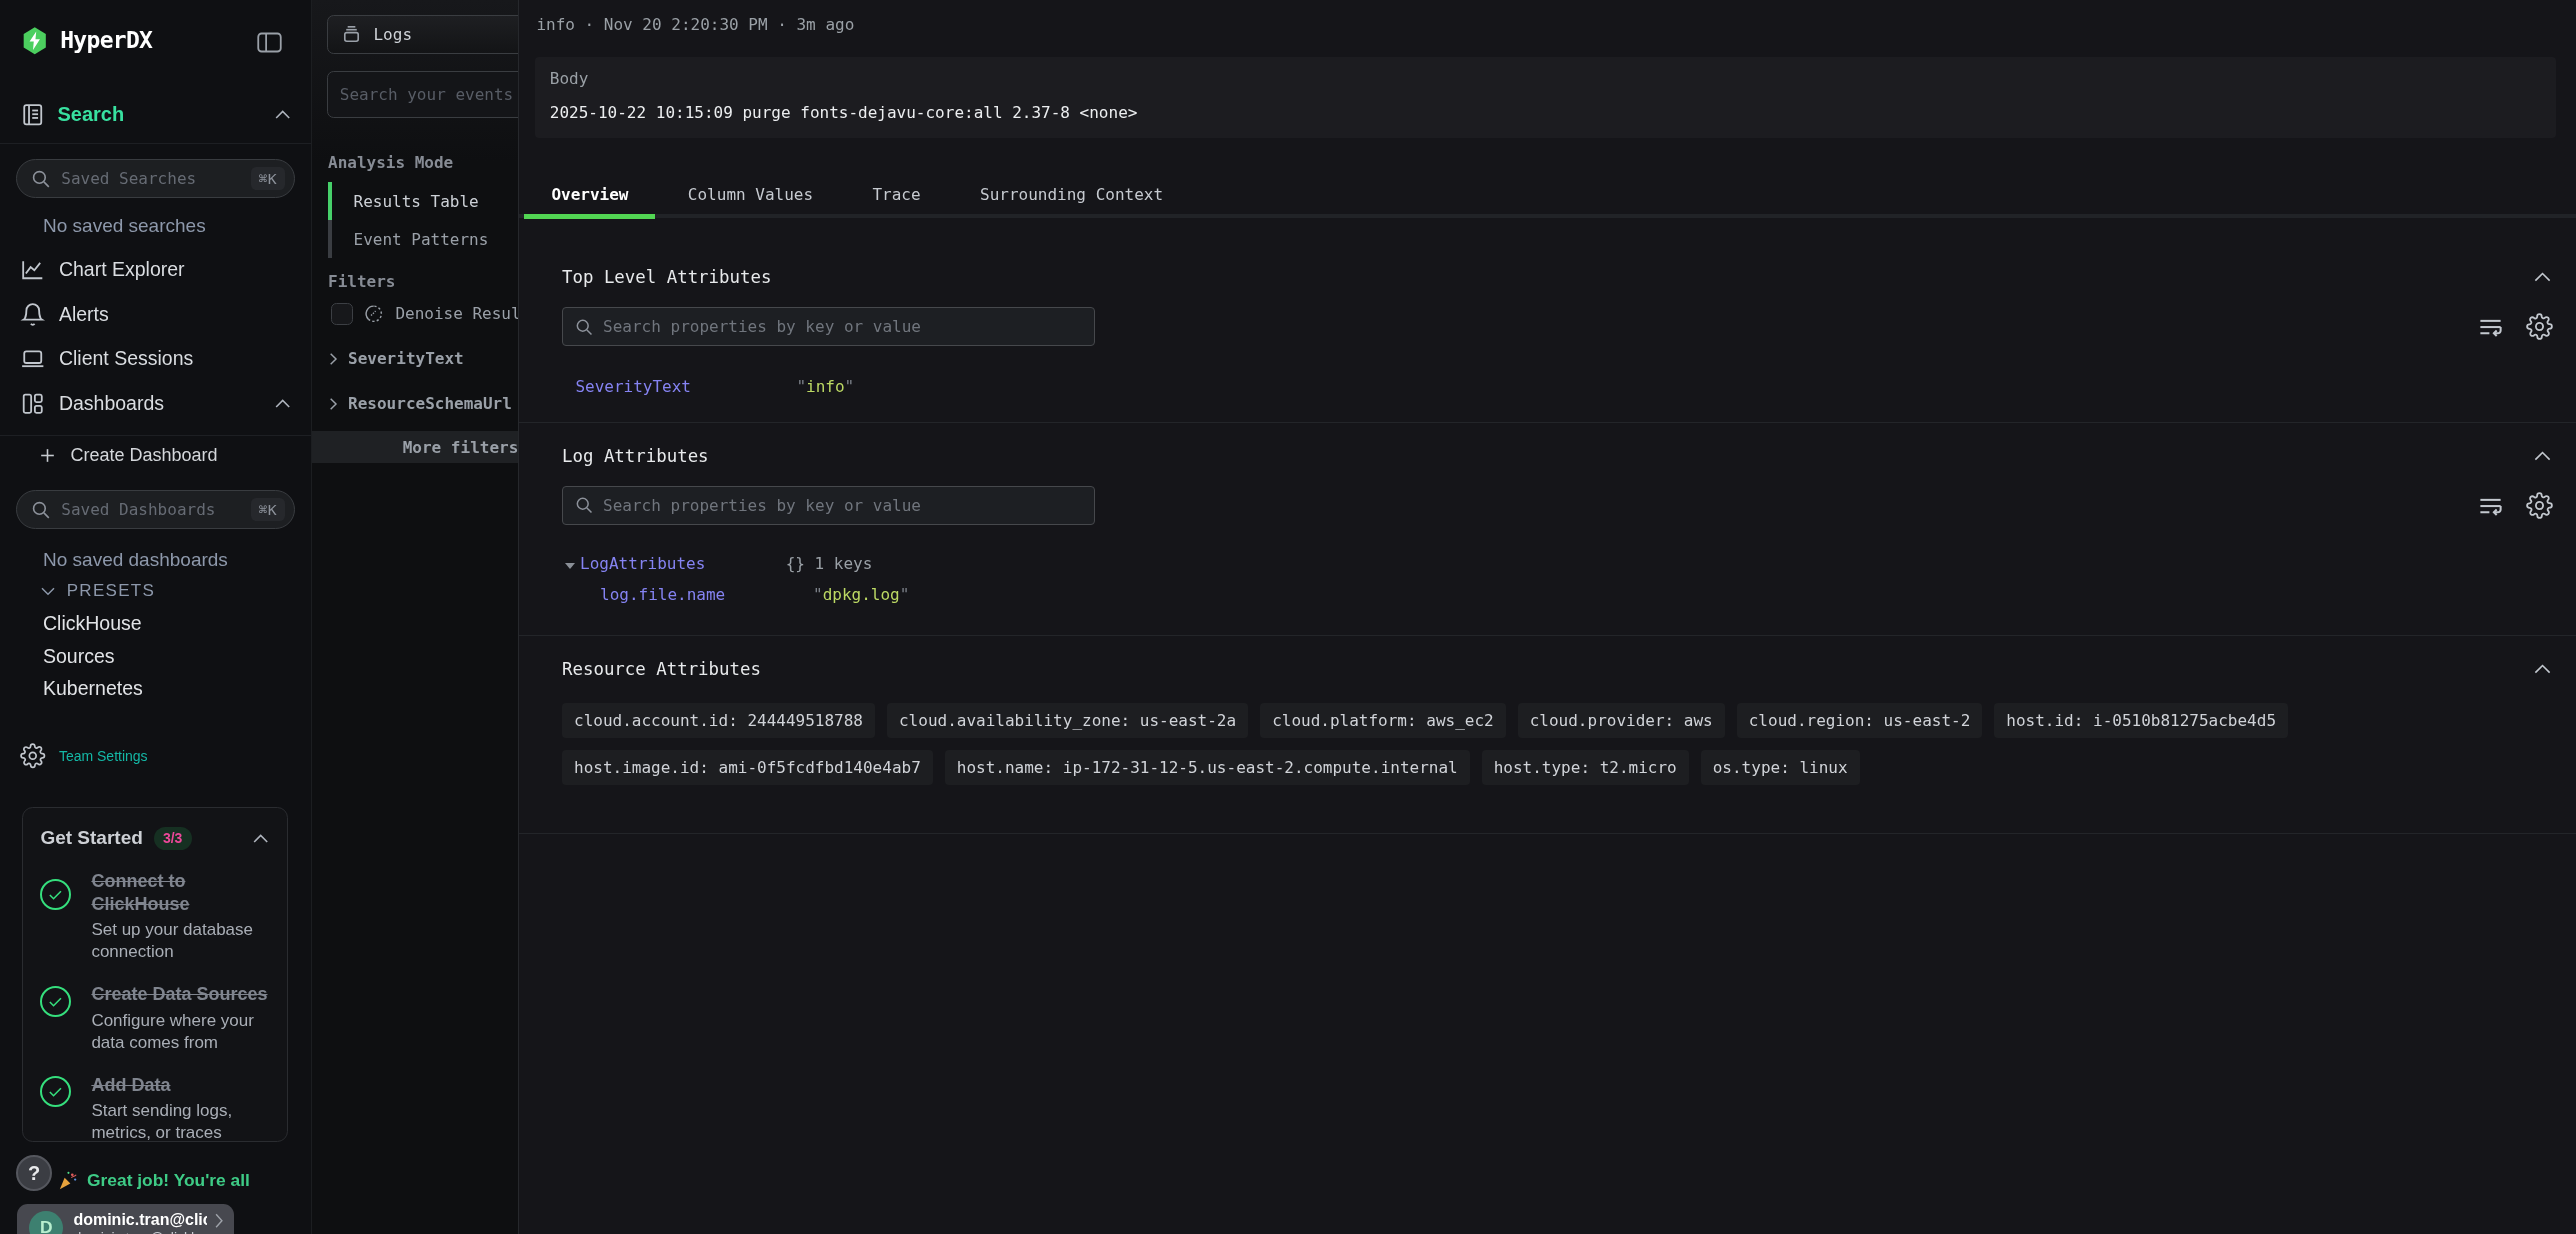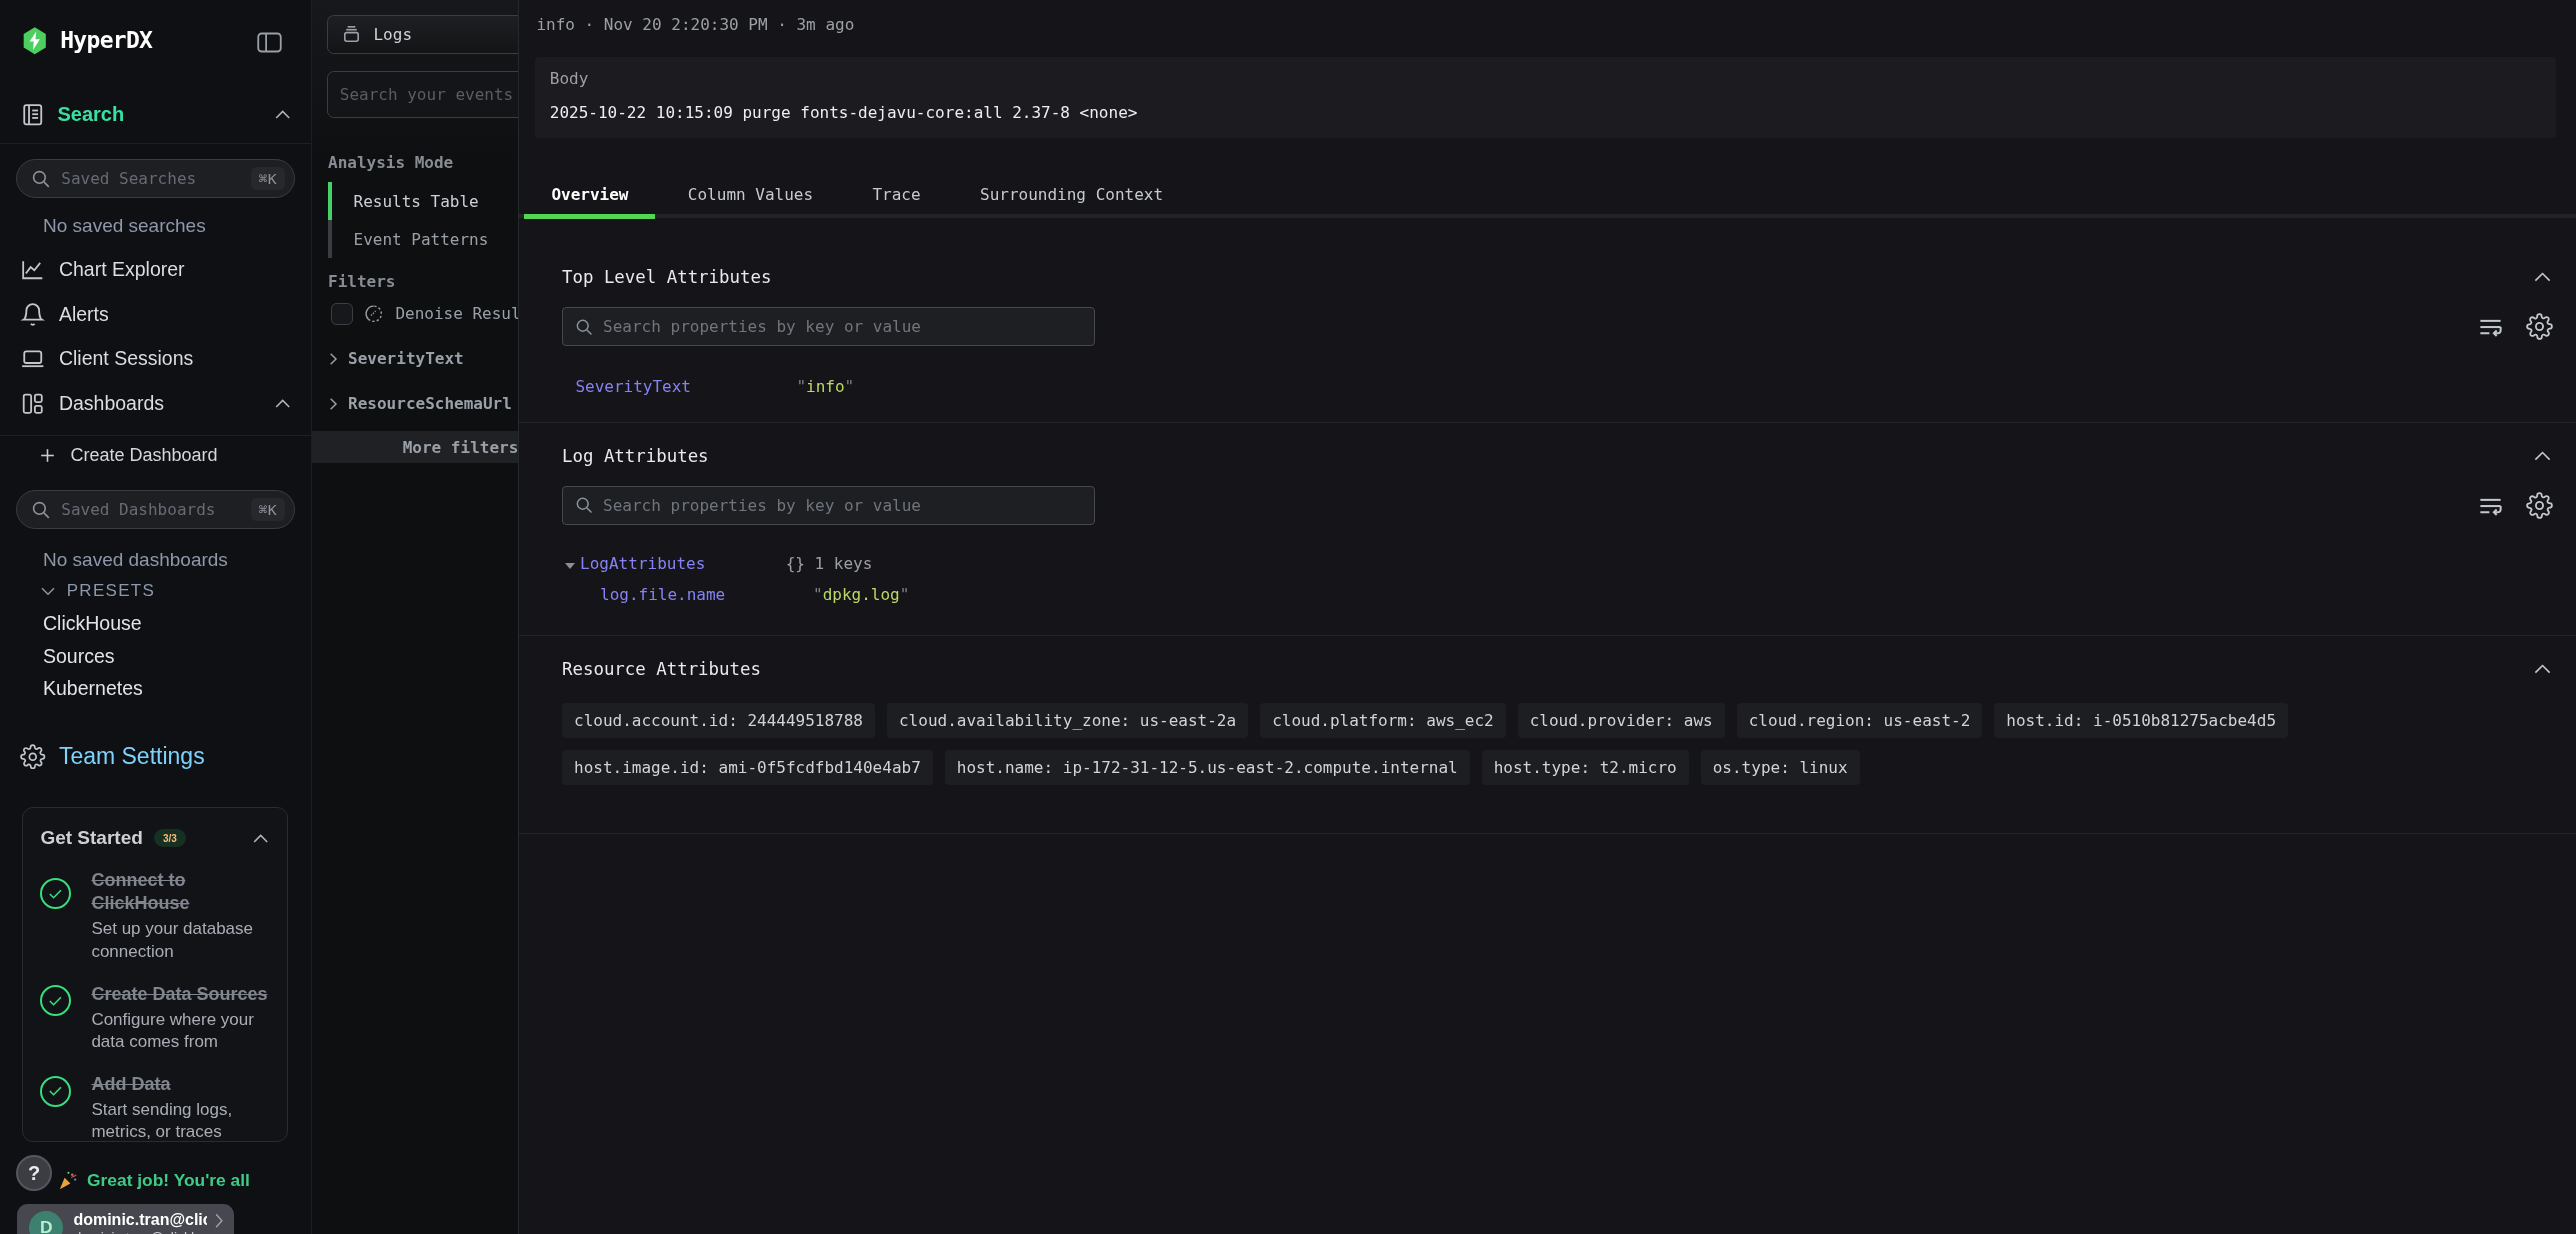--- a/index.html
+++ b/index.html
@@ -37,28 +37,28 @@
   .nav-item .sp{ flex:1; }
 
   .create-row{ position:absolute; top:445px; left:38px; display:flex; align-items:center; gap:13.4px; cursor:pointer;}
   .create-row .lbl{ font-size:18px; color:#d4d7db; }
 
   .presets-row{ position:absolute; top:581px; left:40px; display:flex; align-items:center; gap:10.7px; cursor:pointer;}
   .presets-row .lbl{ font-size:17px; color:#8d98ab; letter-spacing:1.3px; }
   .preset-item{ position:absolute; left:43px; font-size:19.5px; color:#e2e4e7; cursor:pointer; }
 
   .team-row{ position:absolute; top:743px; left:20px; display:flex; align-items:center; gap:13.4px; cursor:pointer;}
-  .team-row .lbl{ font-size:23px; color:#7dd3fc; }
+  .team-row .lbl{ font-size:14px; color:#14b8a6; }
 
   
   .gs-card{ position:absolute; top:807px; left:22px; width:266px; height:335px;
     border:1.3px solid #2a2c30; border-radius:10.7px; background:#121316; padding:19px 17.4px; }
   .gs-head{ display:flex; align-items:center; gap:10.7px; }
   .gs-title{ font-size:19px; font-weight:bold; color:#cdd0d5; }
-  .gs-badge{ background:#163022; color:#fdba74; font-size:10px; font-weight:bold; border-radius:13.4px; padding:3.4px 9.4px; }
+  .gs-badge{ background:#163022; color:#ec4899; font-size:14px; font-weight:bold; border-radius:13.4px; padding:3.4px 9.4px; }
   .gs-head .sp{ flex:1; }
   .gs-item{ display:flex; gap:20px; margin-top:20px;justify-content:space-between; }
   .gs-check{ flex:0 0 31px; width:31px; height:31px; border:2px solid #35df7d; border-radius:50%;
     display:flex; align-items:center; justify-content:center; margin-top:9.4px;}
   .gs-item-title{ font-size:18px; font-weight:bold; color:#80858f; text-decoration:line-through; line-height:1.3; }
   .gs-item-desc{ font-size:17px; color:#a9aeb6; line-height:1.3; margin-top:2.7px; }
 
   .help-circle{ position:absolute; left:16px; top:1155px; width:36px; height:36px; border-radius:50%;
     background:#3b3d43; border:2px solid #55575e; display:flex; align-items:center; justify-content:center;
     font-size:20px; color:#e8e9eb; font-weight:bold; cursor:pointer; z-index:3;}

